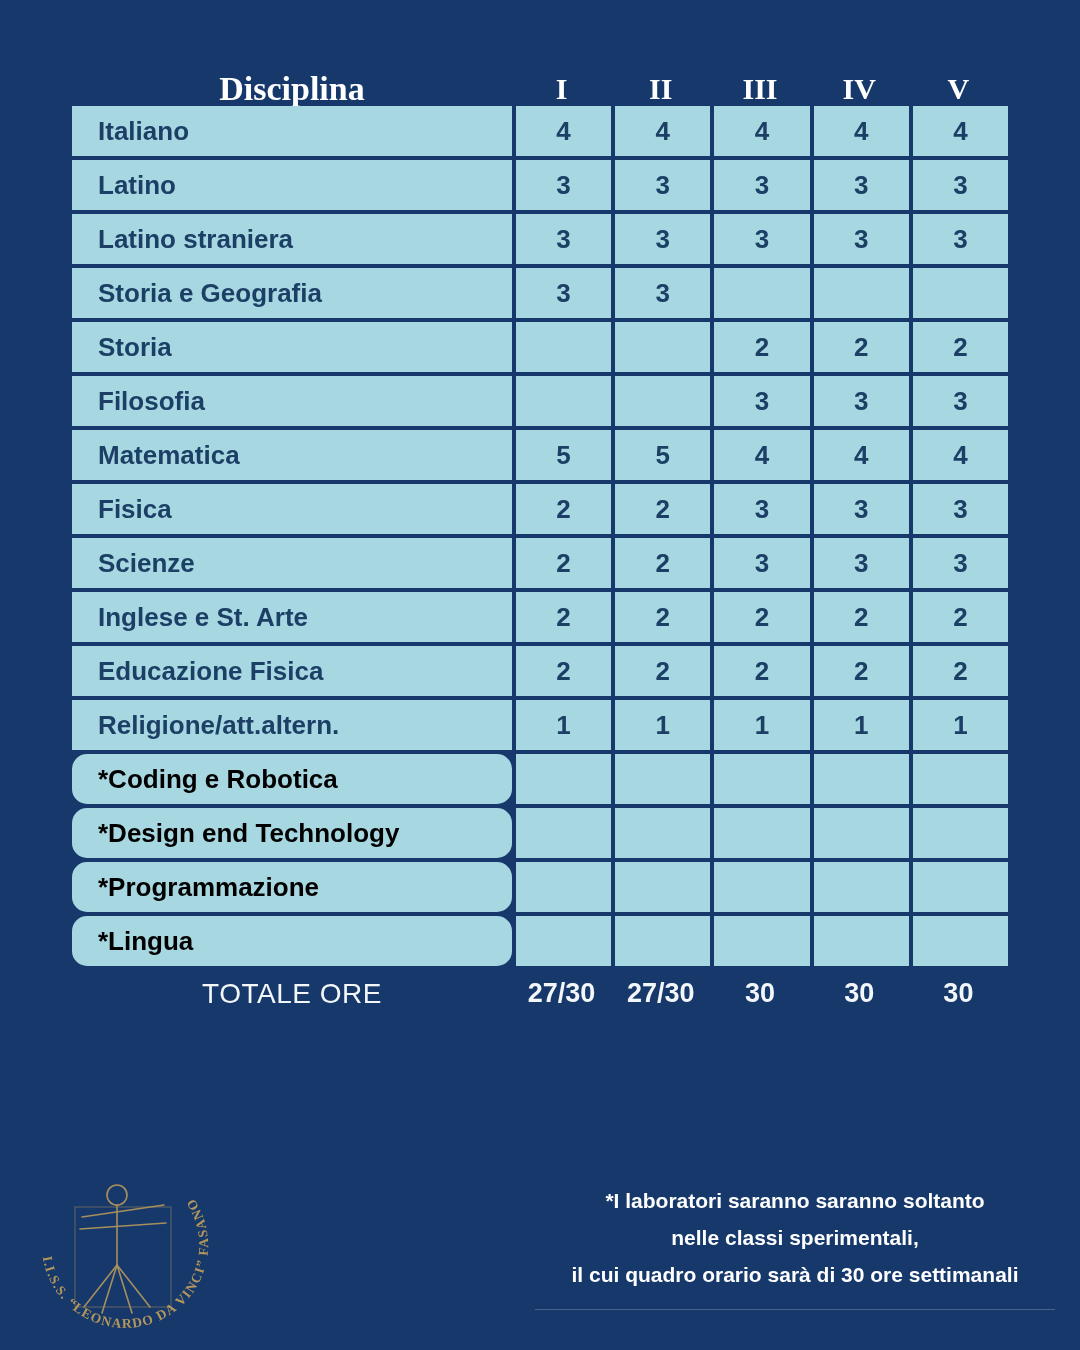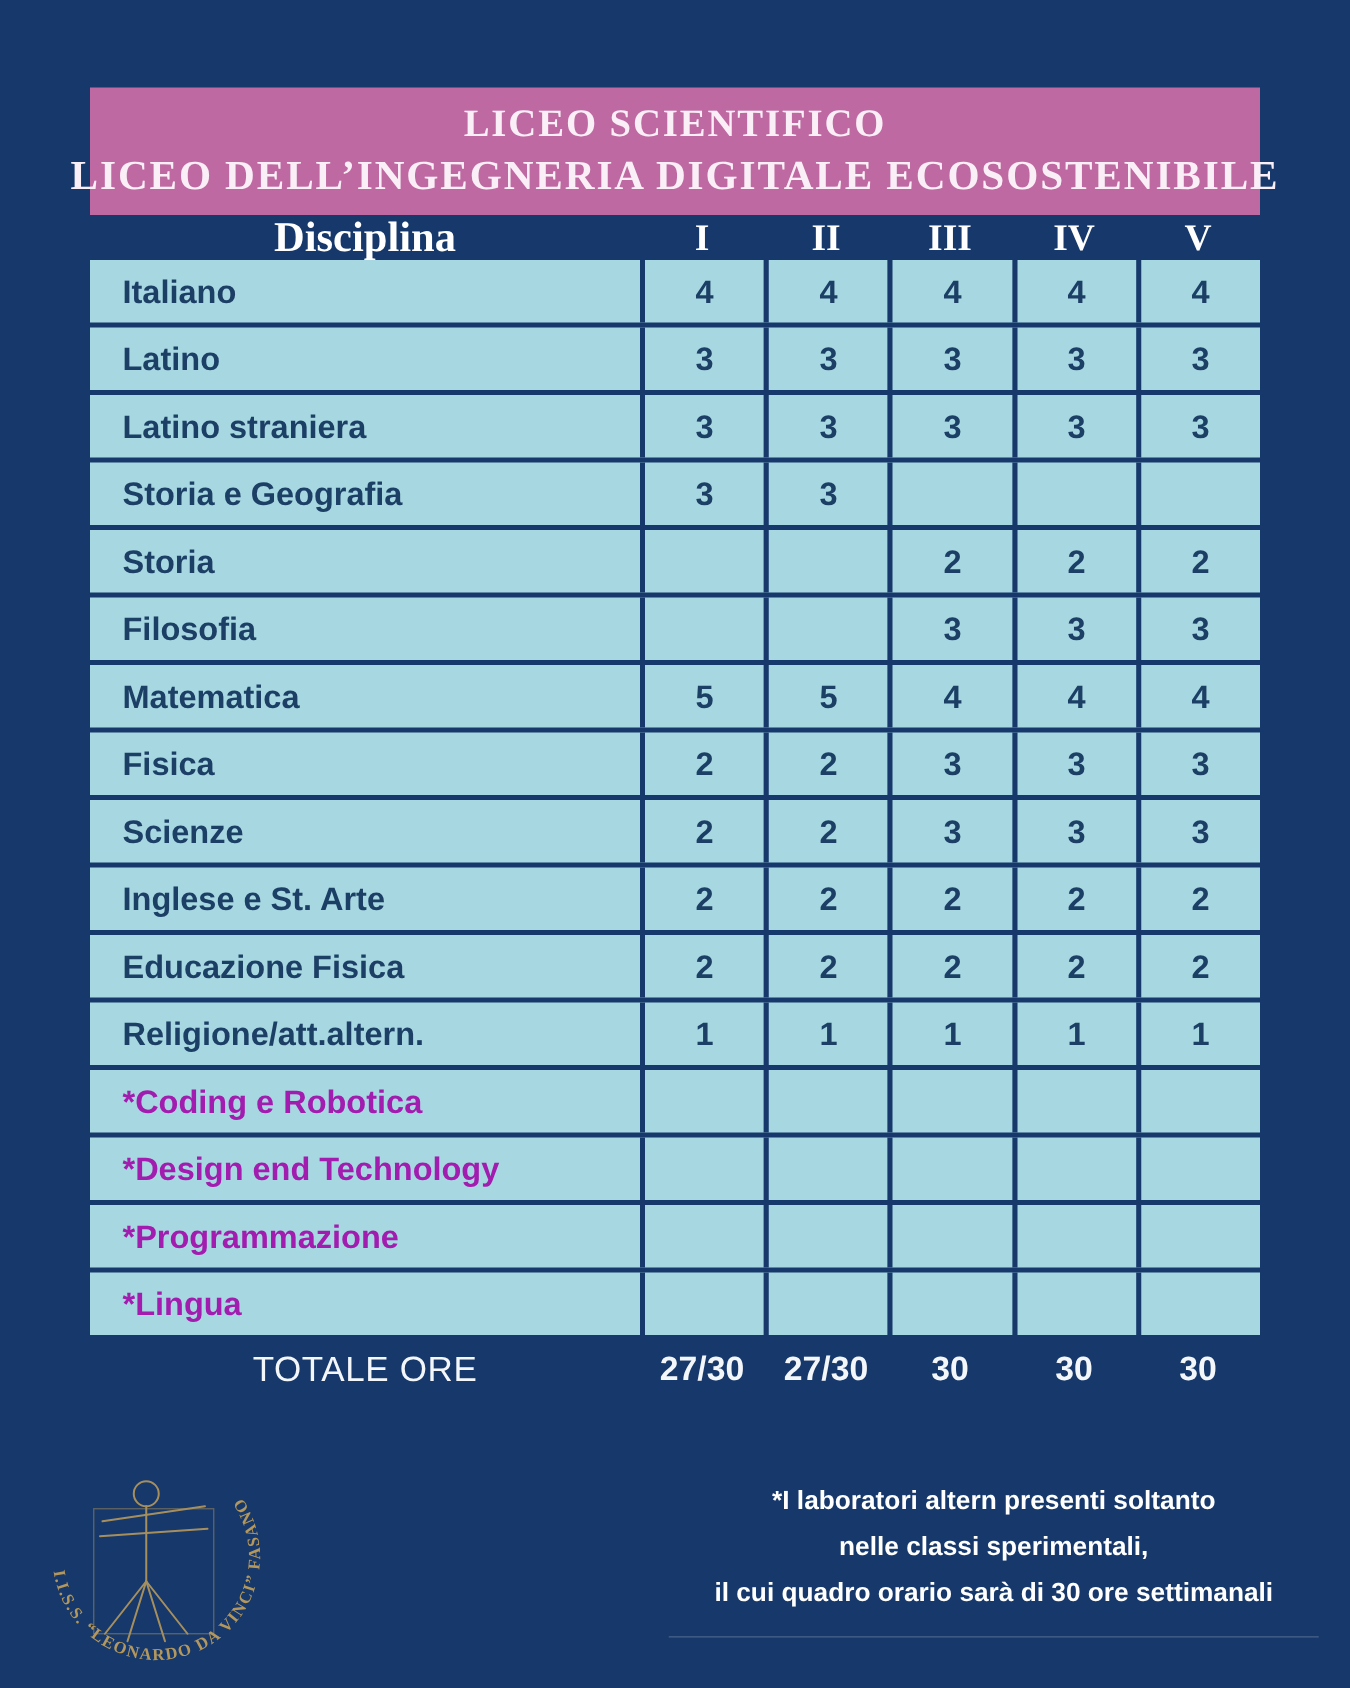--- a/index.html
+++ b/index.html
@@ -43,21 +43,21 @@
 
   #rows{display:flex;flex-direction:column;gap:4px;}
   .row{height:50px;}
   .cell{
     background:#A7D7E1;
     display:flex;align-items:center;
     color:#1C3F66;font-weight:bold;font-size:26px;
   }
   .cell.label{padding-left:26px;justify-content:flex-start;}
   .cell.num{justify-content:center;border-left:4px solid #16386B;}
-  .cell.label.accent{color:#a21caf;}
+  .cell.label.accent{color:#000000;border-radius:15px;}
 
   .total-row{height:51px;margin-top:2px;}
   .total-label{
     display:flex;align-items:center;justify-content:center;
     color:#F4F7FA;font-weight:normal;font-size:28px;letter-spacing:0.5px;
   }
   .tval{
     display:flex;align-items:center;justify-content:center;
     color:#F4F7FA;font-weight:bold;font-size:27px;
   }
@@ -75,24 +75,20 @@
   
   .logo{position:absolute;left:20px;top:1145px;width:215px;height:205px;}
 </style>
 </head>
 <body>
 
 <div class="page">
 
   <div class="schedule">
 
-    <div class="banner">
-      <div class="banner-line1">LICEO SCIENTIFICO</div>
-      <div class="banner-line2">LICEO DELL’INGEGNERIA DIGITALE ECOSOSTENIBILE</div>
-    </div>
 
     <div class="grid-row head-row" id="head-row">
       <div class="head-label">Disciplina</div>
     <div class="hcell">I</div>
         <div class="hcell">II</div>
         <div class="hcell">III</div>
         <div class="hcell">IV</div>
         <div class="hcell">V</div>
       </div>
 
@@ -253,19 +249,19 @@
       <line x1="97" y1="120" x2="112" y2="168"></line>
       <line x1="97" y1="120" x2="64" y2="162"></line>
       <line x1="97" y1="120" x2="130" y2="162"></line>
     </g>
     <text font-family="Liberation Serif, DejaVu Serif, serif" font-weight="bold" font-size="13.5" letter-spacing="1.2" fill="#B3975C">
       <textPath href="#arcPath" startOffset="12">I.I.S.S.  “LEONARDO DA VINCI”  FASANO</textPath>
     </text>
   </svg>
 
   <div class="footnote" id="footnote">
-      <div>*I laboratori altern presenti soltanto</div>
+      <div>*I laboratori saranno saranno soltanto</div>
       <div>nelle classi sperimentali,</div>
       <div>il cui quadro orario sarà di 30 ore settimanali</div>
       <div class="footnote-rule"></div>
     </div>
 
 </div>
 
 </body></html>

